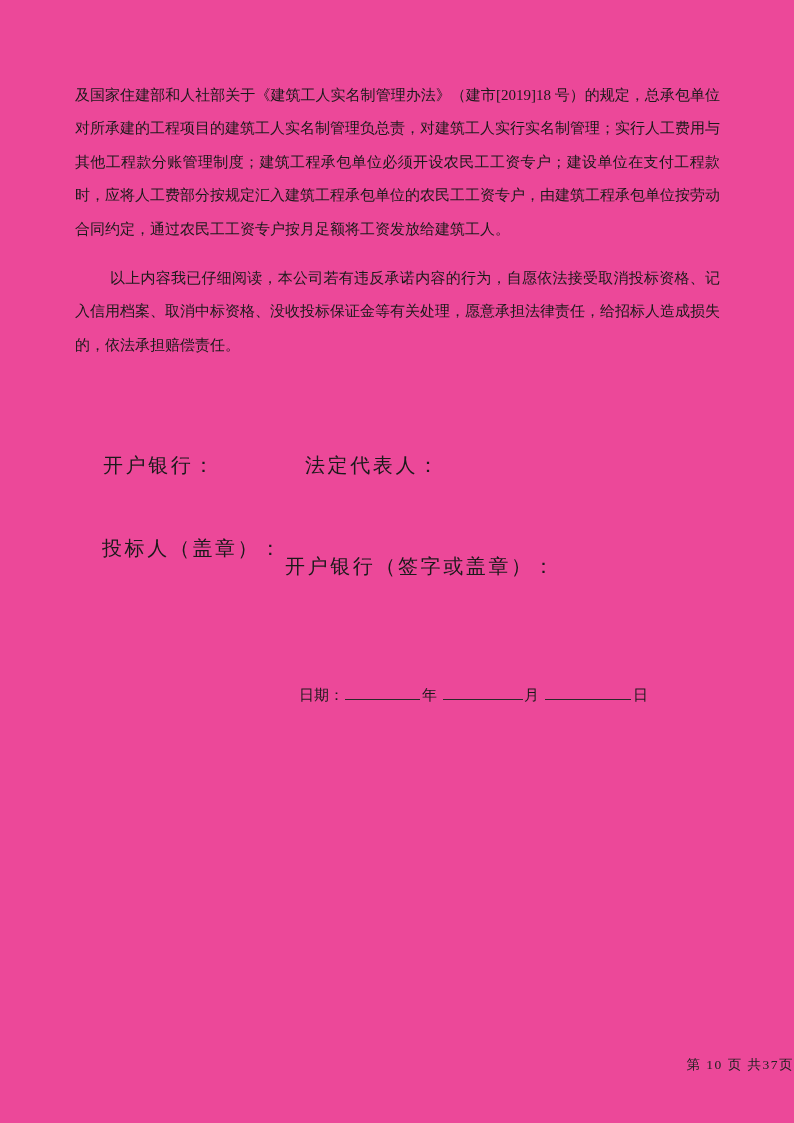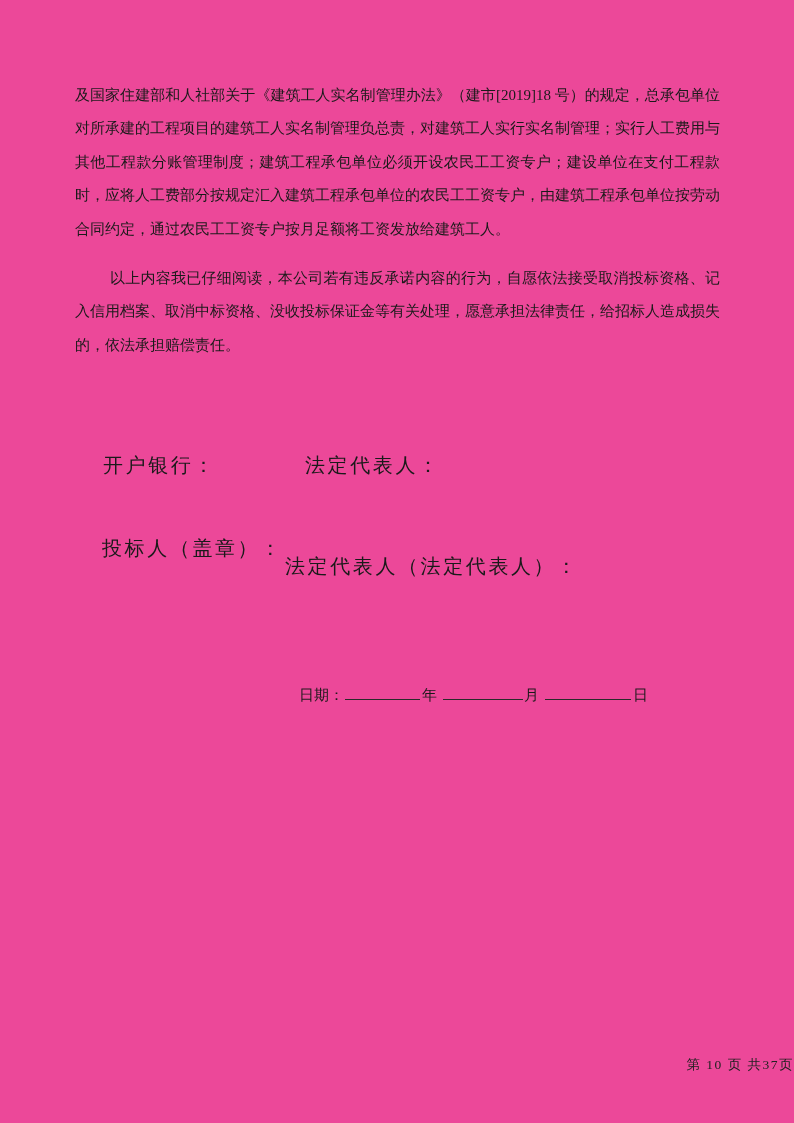--- a/index.html
+++ b/index.html
@@ -77,21 +77,21 @@
     <p class="para">及国家住建部和人社部关于《建筑工人实名制管理办法》（建市[2019]18 号）的规定，总承包单位对所承建的工程项目的建筑工人实名制管理负总责，对建筑工人实行实名制管理；实行人工费用与其他工程款分账管理制度；建筑工程承包单位必须开设农民工工资专户；建设单位在支付工程款时，应将人工费部分按规定汇入建筑工程承包单位的农民工工资专户，由建筑工程承包单位按劳动合同约定，通过农民工工资专户按月足额将工资发放给建筑工人。</p>
     <p class="para indent">以上内容我已仔细阅读，本公司若有违反承诺内容的行为，自愿依法接受取消投标资格、记入信用档案、取消中标资格、没收投标保证金等有关处理，愿意承担法律责任，给招标人造成损失的，依法承担赔偿责任。</p>
   </div>
 
   <div class="field-label bank-label">开户银行：</div>
 
   <div class="field-label account-label">法定代表人：</div>
 
   <div class="field-label bidder-label">投标人（盖章）：</div>
 
-  <div class="field-label legal-label">法定代表人（法定代表人）：</div>
+  <div class="field-label legal-label">开户银行（签字或盖章）：</div>
 
   <div class="date-row">
     <span>日期：</span><span class="blank blank-year"></span><span>年</span><span class="blank blank-month"></span><span>月</span><span class="blank blank-day"></span><span>日</span>
   </div>
 
   <div class="page-footer">第 10 页 共37页</div>
 
 </div>
 
 </body></html>

